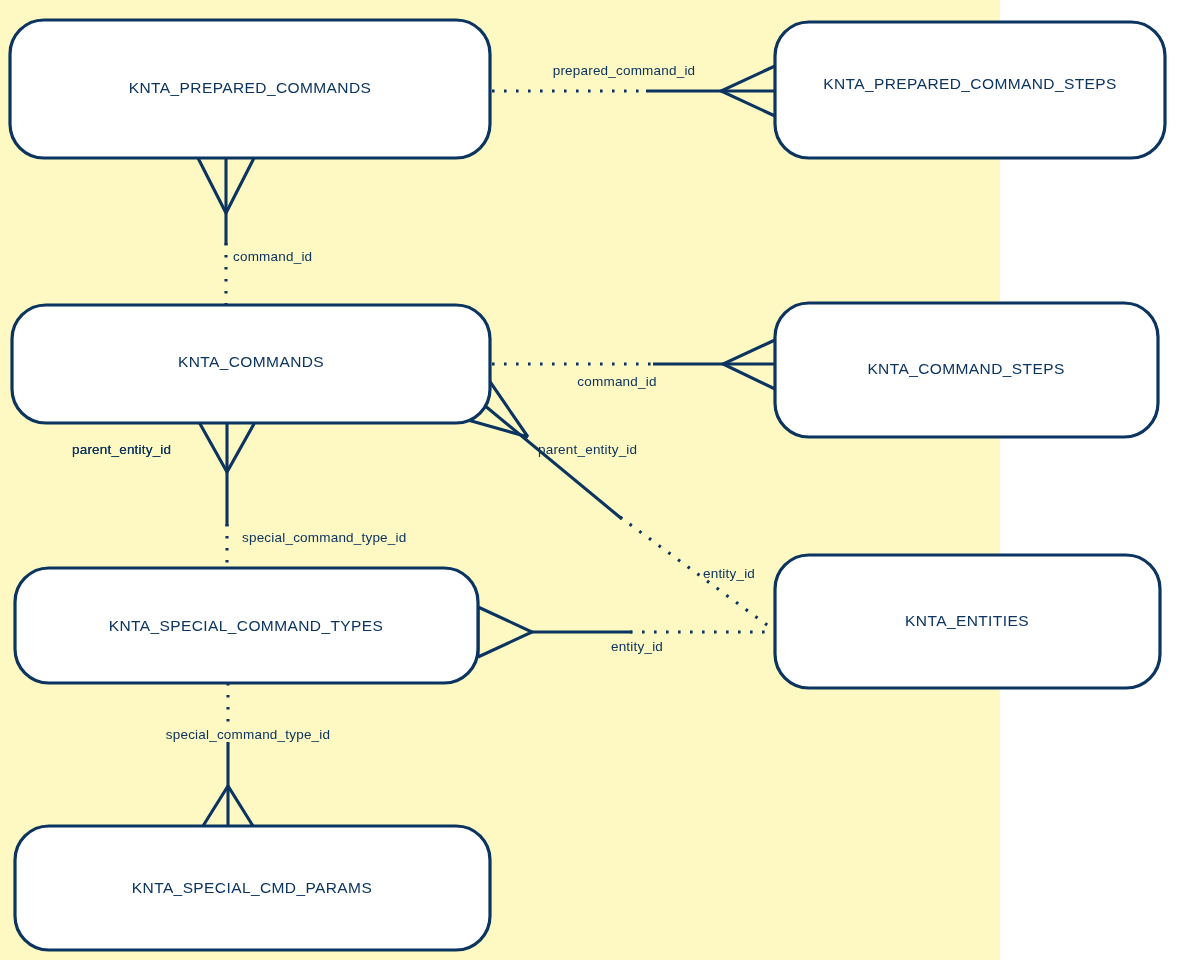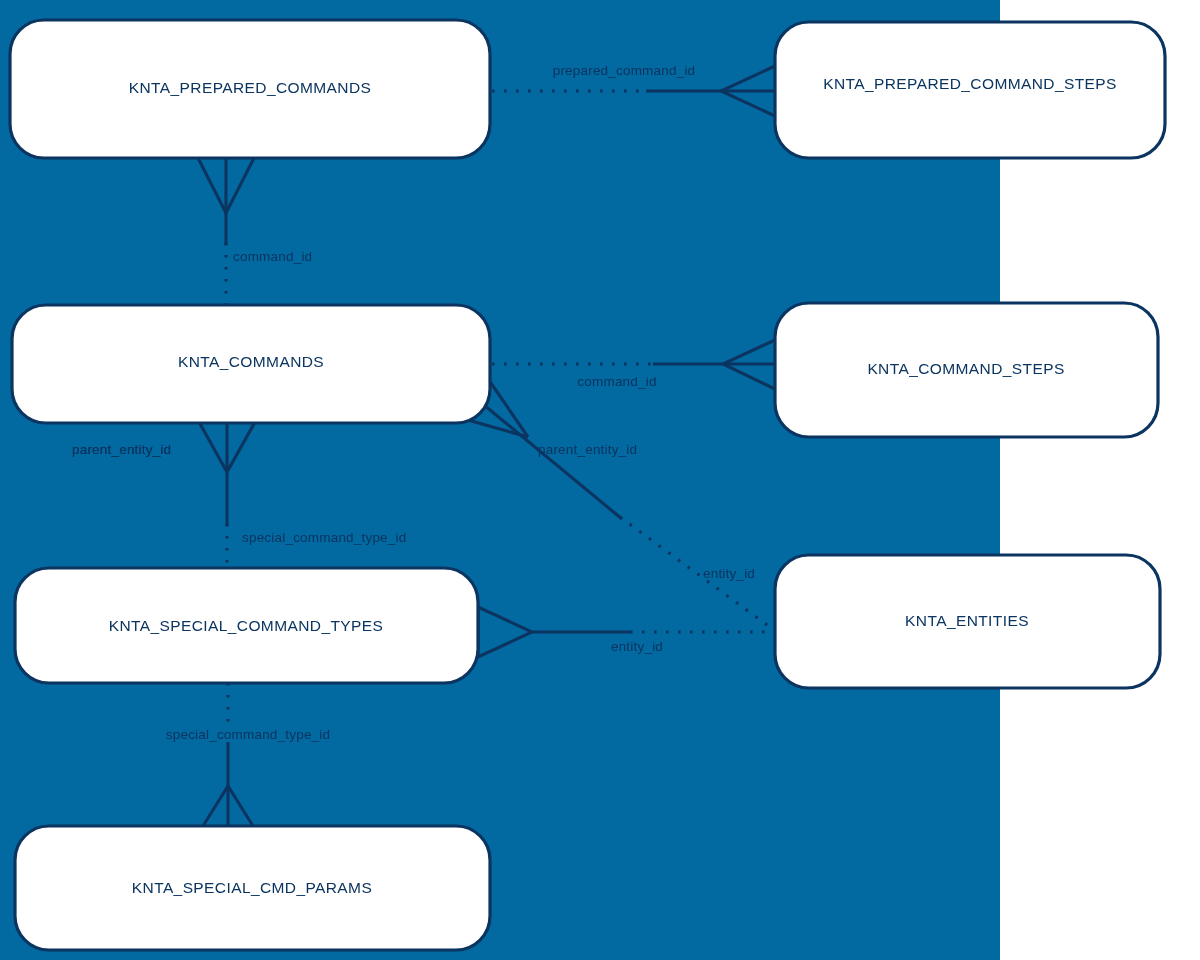--- a/index.html
+++ b/index.html
@@ -10,21 +10,21 @@
   body {
     width: 1200px;
     height: 960px;
     overflow: hidden;
     font-family: "Liberation Sans", sans-serif;
   }
   #er-root {
     position: relative;
     width: 1000px;
     height: 960px;
-    background: #0369a1;
+    background: #fef9c3;
     text-align: right;
   }
   svg#er-canvas {
     display: block;
     width: 1200px;
     height: 960px;
   }
   .entity-box {
     fill: #ffffff;
     stroke: #0b3560;

